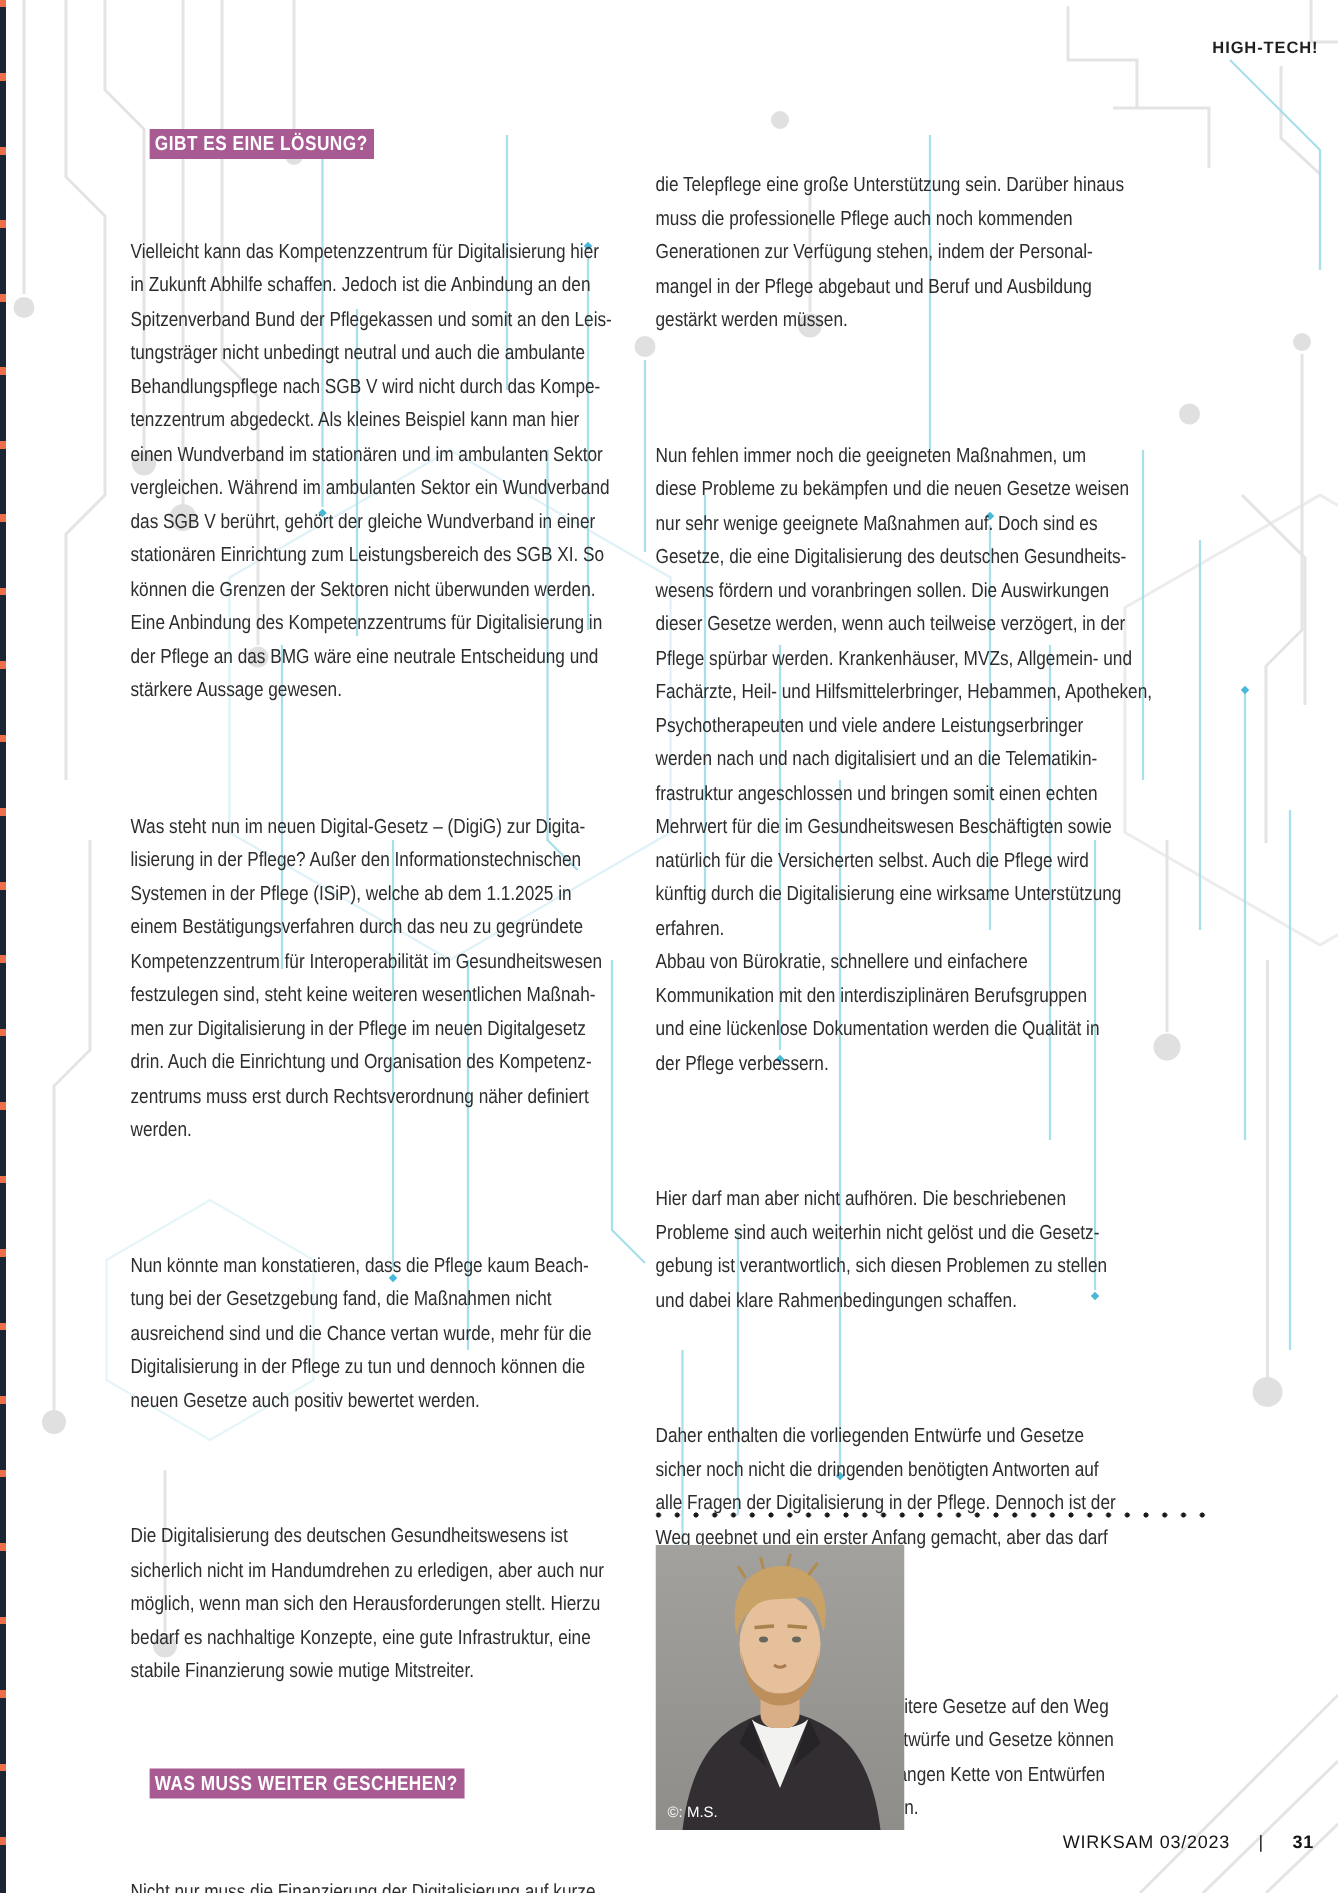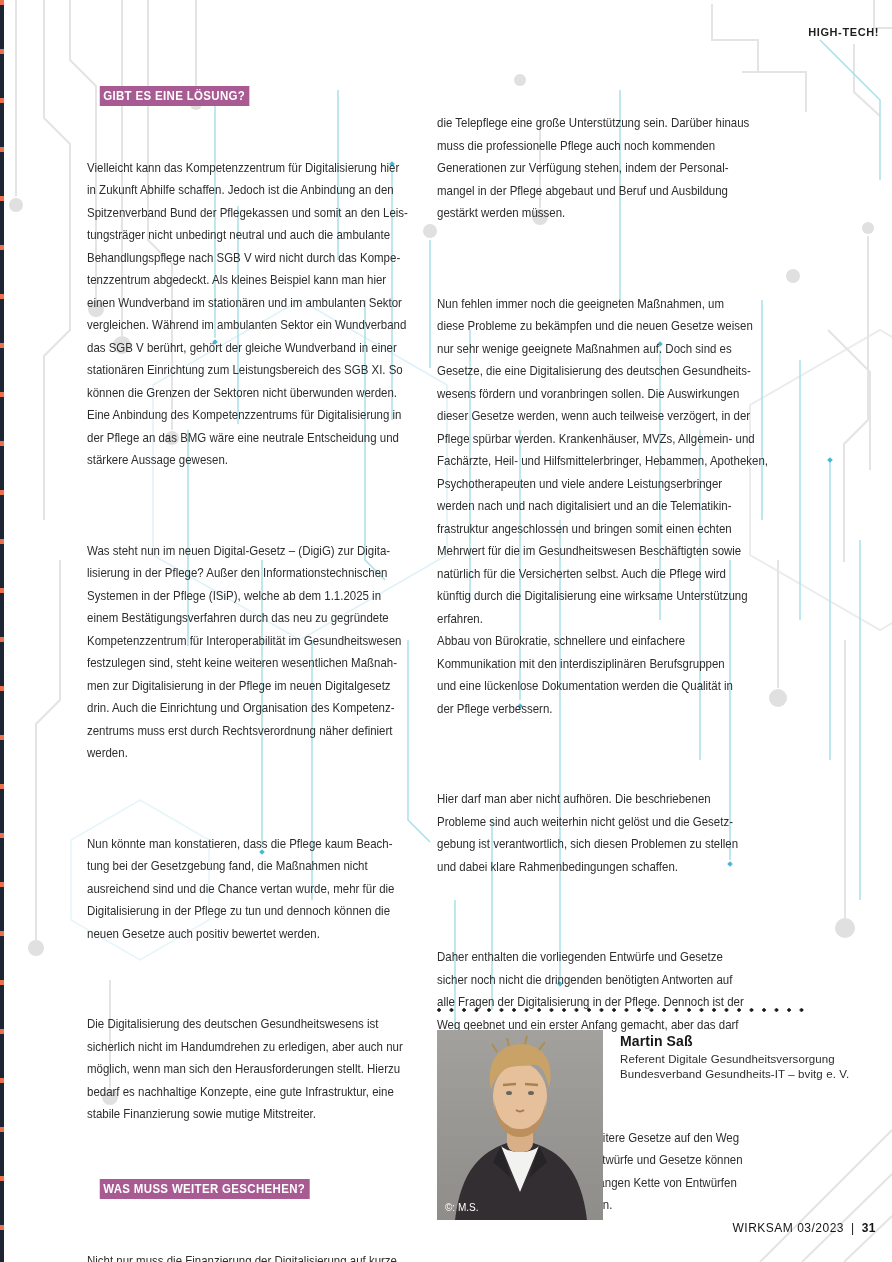--- a/index.html
+++ b/index.html
@@ -31,21 +31,21 @@
   }
   .dotted-rule {
     position:absolute; left:437px; top:1008px; width:372px; height:4px;
     background-image:radial-gradient(circle at 2px 2px, #1a1a1a 1.5px, transparent 1.9px);
     background-size:12.5px 4px; background-repeat:repeat-x;
   }
   .photo { position:absolute; left:437px; top:1030px; width:166px; height:138px; }
   .author { position:absolute; left:620px; top:1033px; color:#2d2d2d; }
   .author-name { font-size:14px; font-weight:700; color:#161616; margin-bottom:3px; letter-spacing:0.1px; }
   .author-line { font-size:11.5px; line-height:15px; letter-spacing:0.1px; }
-  .footer { position:absolute; right:16px; top:1221px; font-size:12px; letter-spacing:0.5px; color:#141414; display:flex; gap:7px; align-items:baseline; }
+  .footer { position:absolute; right:16px; top:1221px; font-size:12px; letter-spacing:0.5px; color:#141414; display:flex; gap:19px; align-items:baseline; }
   .footer .page-num { font-weight:700;text-align:center; }
 </style>
 </head>
 <body>
 
 <div class="page">
 
   <svg class="decor" viewBox="0 0 892 1262" xmlns="http://www.w3.org/2000/svg">
 
     <path d="M300 300 L447 385 L447 555 L300 640 L153 555 L153 385 Z" fill="none" stroke="#def2f7" stroke-width="1.5"></path>
@@ -244,25 +244,20 @@
       <path d="M54 60 C48 30 64 14 84 14 C106 14 118 32 112 58 C108 40 103 33 95 35 C88 37 72 34 66 41 C60 46 56 52 54 60 Z" fill="#c8a266"></path>
       <path d="M60 22 L55 14 M72 16 L70 8 M88 14 L90 6 M102 20 L108 12" stroke="#b08c4f" stroke-width="2" fill="none"></path>
       <ellipse cx="72" cy="63" rx="3" ry="2" fill="#67675f"></ellipse>
       <ellipse cx="94" cy="63" rx="3" ry="2" fill="#67675f"></ellipse>
       <path d="M66 55 L79 54 M88 54 L101 55" stroke="#a9824d" stroke-width="2.5" fill="none"></path>
       <path d="M79 80 Q83 83 87 80" stroke="#a97a50" stroke-width="2" fill="none"></path>
       <text x="8" y="181" font-size="10" fill="#ffffff" font-family="Liberation Sans, sans-serif">©: M.S.</text>
     </svg>
   </div>
 
-  <div class="author">
-    <div class="author-name">Martin Saß</div>
-    <div class="author-line">Referent Digitale Gesundheitsversorgung</div>
-    <div class="author-line">Bundesverband Gesundheits-IT – bvitg e. V.</div>
-  </div>
 
   <div class="footer">
     <span>WIRKSAM 03/2023</span>
     <span>|</span>
     <span class="page-num">31</span>
   </div>
 
 </div>
 
 </body></html>

